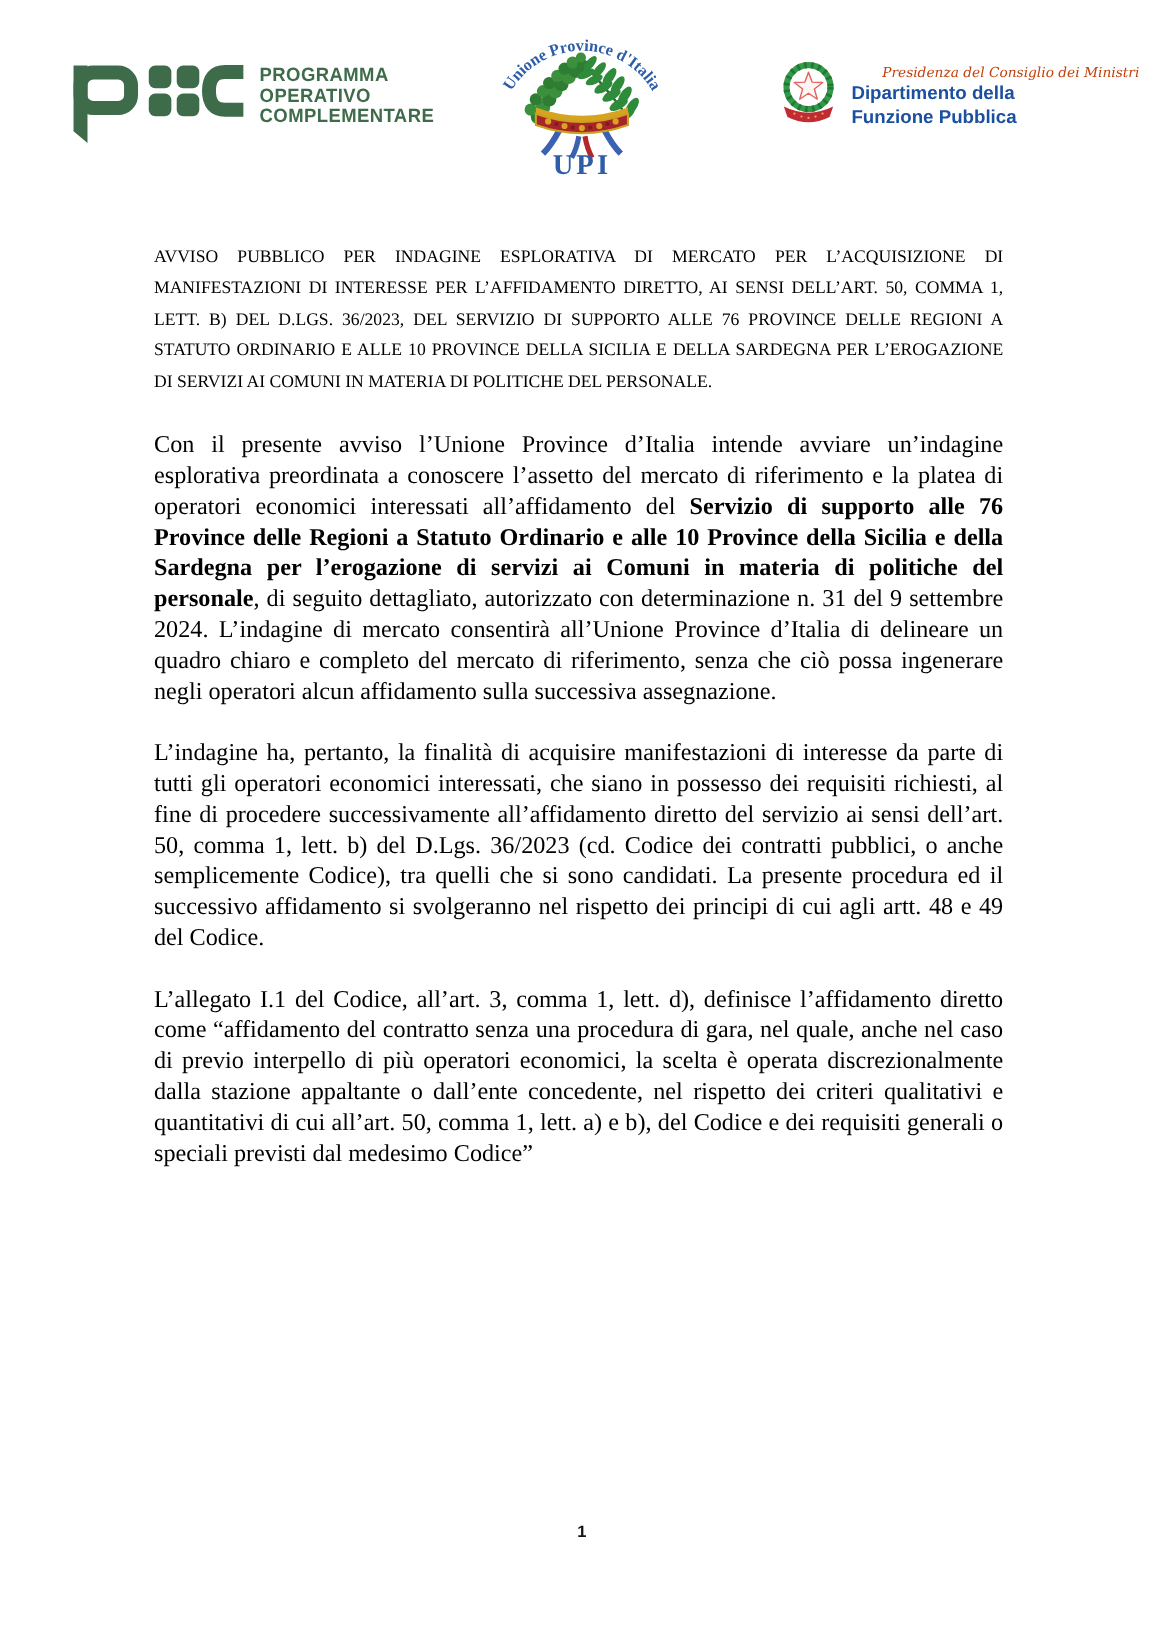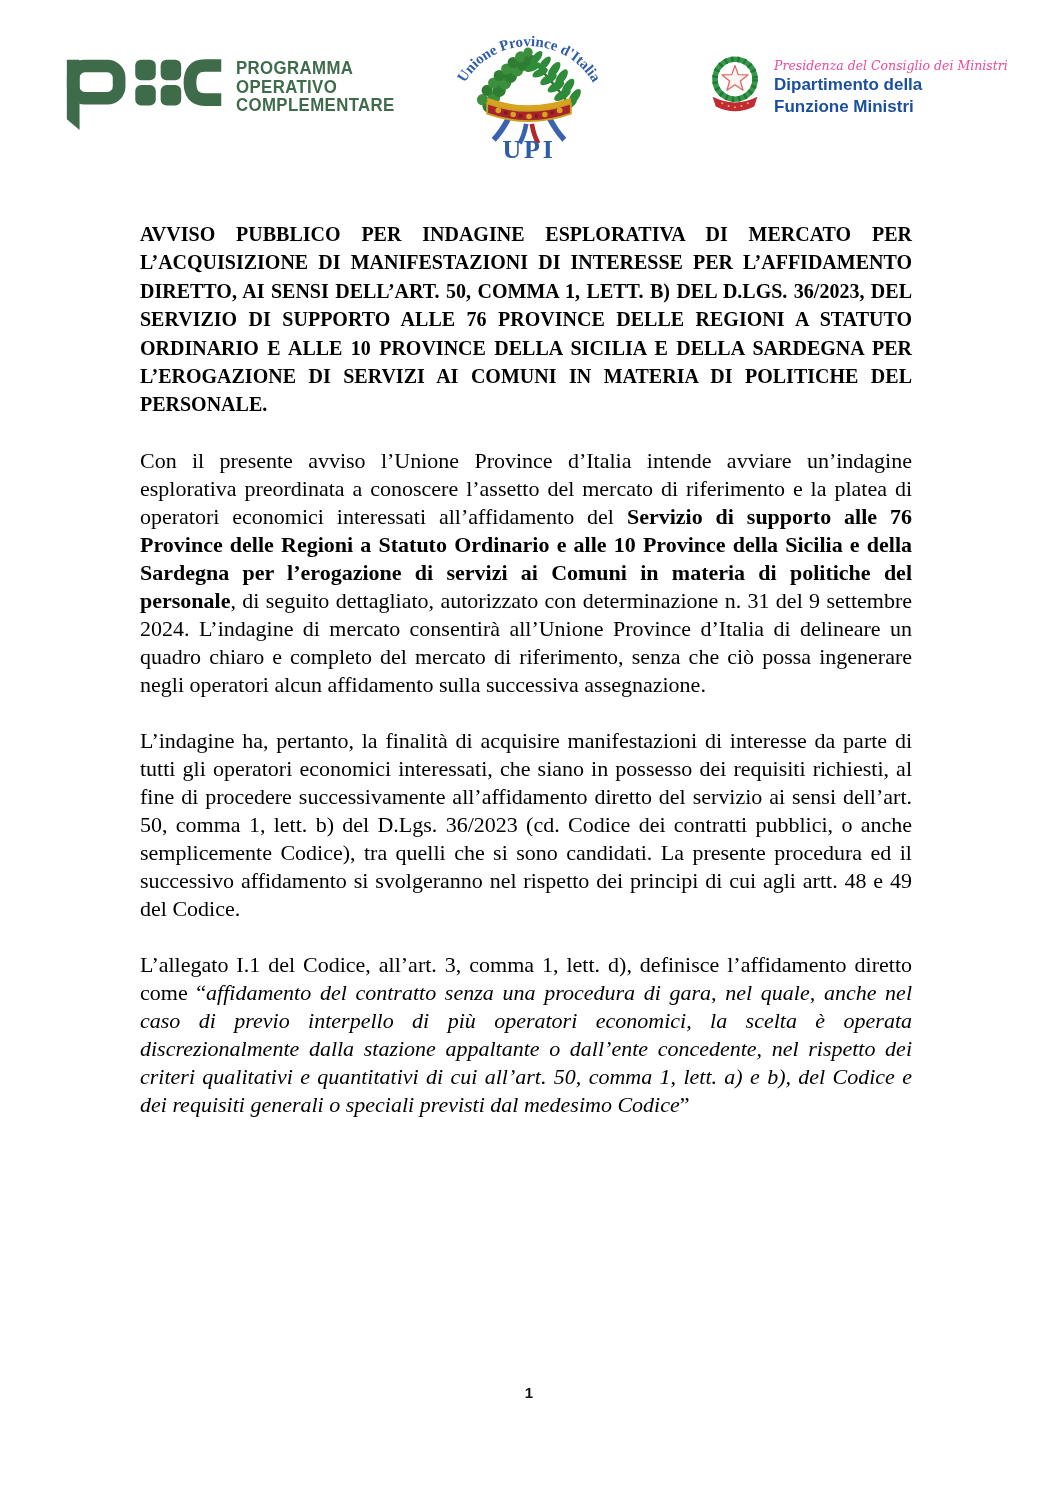--- a/index.html
+++ b/index.html
@@ -36,60 +36,61 @@
     transform: translateX(-50%);
     text-align: center;
   }
 
   .dfp-logo { position: absolute; left: 703px; top: 50px; display: flex; align-items: flex-start; }
   .dfp-text { margin-left: 7px; padding-top: 8px; }
   .dfp-script {
     font-family: "DejaVu Serif", serif;
     font-style: italic;
     font-size: 12.5px;
-    color: #ec4899;
+    color: #c2410c;
     white-space: nowrap;
     margin-bottom: 1px;
+    margin-left: 28px;
   }
   .dfp-line {
     font-family: "Liberation Sans", sans-serif;
     font-weight: 700;
     font-size: 17px;
     line-height: 22px;
     color: #1b4fa0;
     white-space: nowrap;
   }
 
   
   .doc {
     position: absolute;
     left: 140px;
     top: 220px;
     width: 772px;
   }
   .doc-title {
     margin: 0;
-    font-size: 20px;
-    font-weight: 700;
+    font-size: 16px;
+    font-weight: 400;
     line-height: 28.4px;
     text-align: justify;
   }
   .prot {
     margin: 30px 0 0 0;
     font-size: 22px;
     font-weight: 700;
   }
   .body-paragraph {
     margin: 28px 0 0 0;
     font-size: 22px;
     line-height: 28px;
     text-align: justify;
   }
   .b { font-weight: 700; }
-  .i { font-style: italic; }
+  .i { }
 
   .page-number {
     position: absolute;
     left: 0; top: 1384px;
     width: 100%;
     text-align: center;
     font-family: "Liberation Sans", sans-serif;
     font-weight: 700;
     font-size: 15px;
     color: #111;
@@ -209,21 +210,21 @@
               <circle cx="32" cy="69.5" r="1.3"></circle>
             <circle cx="40" cy="71" r="1.3"></circle>
               <circle cx="48" cy="69.5" r="1.3"></circle>
             <circle cx="56" cy="66" r="1.3"></circle>
           </g>
         </svg>
       </span>
       <div class="dfp-text">
         <div class="dfp-script">Presidenza del Consiglio dei Ministri</div>
         <div class="dfp-line">Dipartimento della</div>
-        <div class="dfp-line">Funzione Ministri</div>
+        <div class="dfp-line">Funzione Pubblica</div>
       </div>
     </div>
   </div>
 
   <main class="doc">
     <h1 class="doc-title">AVVISO PUBBLICO PER INDAGINE ESPLORATIVA DI MERCATO PER L’ACQUISIZIONE DI MANIFESTAZIONI DI INTERESSE PER L’AFFIDAMENTO DIRETTO, AI SENSI DELL’ART. 50, COMMA 1, LETT. B) DEL D.LGS. 36/2023, DEL SERVIZIO DI SUPPORTO ALLE 76 PROVINCE DELLE REGIONI A STATUTO ORDINARIO E ALLE 10 PROVINCE DELLA SICILIA E DELLA SARDEGNA PER L’EROGAZIONE DI SERVIZI AI COMUNI IN MATERIA DI POLITICHE DEL PERSONALE.</h1>
     <div>
         <p class="body-paragraph"><span>Con il presente avviso l’Unione Province d’Italia intende avviare un’indagine esplorativa preordinata a conoscere l’assetto del mercato di riferimento e la platea di operatori economici interessati all’affidamento del </span><span class="b">Servizio di supporto alle 76 Province delle Regioni a Statuto Ordinario e alle 10 Province della Sicilia e della Sardegna per l’erogazione di servizi ai Comuni in materia di politiche del personale</span><span>, di seguito dettagliato, autorizzato con determinazione n. 31 del 9 settembre 2024. L’indagine di mercato consentirà all’Unione Province d’Italia di delineare un quadro chiaro e completo del mercato di riferimento, senza che ciò possa ingenerare negli operatori alcun affidamento sulla successiva assegnazione.</span></p>
         <p class="body-paragraph"><span>L’indagine ha, pertanto, la finalità di acquisire manifestazioni di interesse da parte di tutti gli operatori economici interessati, che siano in possesso dei requisiti richiesti, al fine di procedere successivamente all’affidamento diretto del servizio ai sensi dell’art. 50, comma 1, lett. b) del D.Lgs. 36/2023 (cd. Codice dei contratti pubblici, o anche semplicemente Codice), tra quelli che si sono candidati. La presente procedura ed il successivo affidamento si svolgeranno nel rispetto dei principi di cui agli artt. 48 e 49 del Codice.</span></p>
         <p class="body-paragraph"><span>L’allegato I.1 del Codice, all’art. 3, comma 1, lett. d), definisce l’affidamento diretto come “</span><span class="i">affidamento del contratto senza una procedura di gara, nel quale, anche nel caso di previo interpello di più operatori economici, la scelta è operata discrezionalmente dalla stazione appaltante o dall’ente concedente, nel rispetto dei criteri qualitativi e quantitativi di cui all’art. 50, comma 1, lett. a) e b), del Codice e dei requisiti generali o speciali previsti dal medesimo Codice</span><span>”</span></p>

